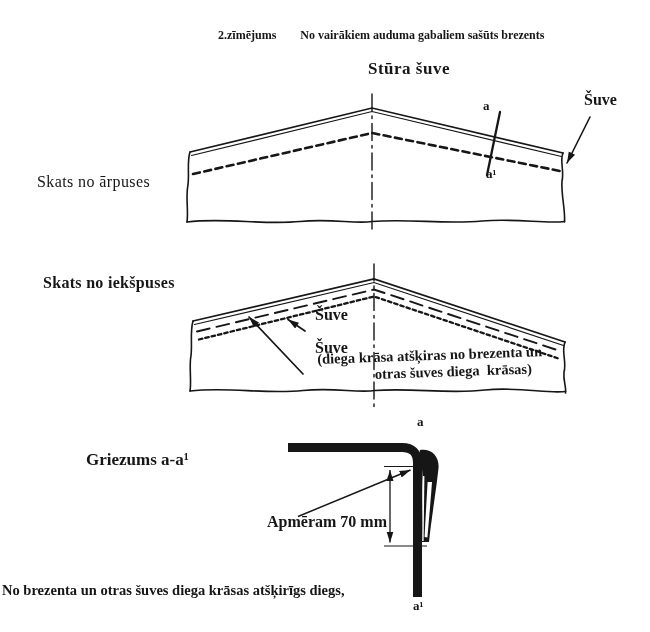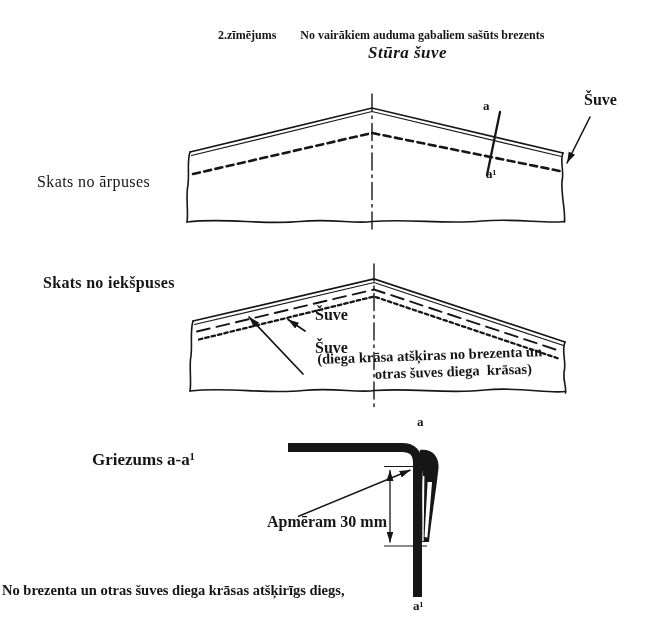--- a/index.html
+++ b/index.html
@@ -59,44 +59,44 @@
       <path d="M384,546 L427,546" stroke="#161616" stroke-width="1.2" fill="none"></path>
       <path d="M390,470 L390,542.5" stroke="#161616" stroke-width="1.3" fill="none" marker-start="url(#ah)" marker-end="url(#ah)"></path>
       <path d="M298,516.5 L410.5,470" stroke="#161616" stroke-width="1.5" fill="none" marker-end="url(#ah)"></path>
     </g>
   </svg>
 
   <div class="t b" style="left:206px; top:16px; font-size:12px;">
     <span style="margin-right:24px;">2.zīmējums</span><span>No vairākiem auduma gabaliem sašūts brezents</span>
   </div>
 
-  <div class="t b" style="left:368px; top:44px; font-size:17px; letter-spacing:0.5px;font-style:italic;">Stūra šuve</div>
+  <div class="t b" style="left:368px; top:60px; font-size:17px; letter-spacing:0.5px;">Stūra šuve</div>
 
   <div class="t" style="left:37px; top:173px; font-size:16px; letter-spacing:0.4px;text-align:right;">Skats no ārpuses</div>
 
   <div class="t b" style="left:584px; top:91px; font-size:16px;">Šuve</div>
 
   <div class="t b" style="left:483px; top:99px; font-size:13px;">a</div>
 
   <div class="t b" style="left:486px; top:167px; font-size:13px;">a¹</div>
 
   <div class="t b" style="left:43px; top:274px; font-size:16px; letter-spacing:0.3px;text-align:right;">Skats no iekšpuses</div>
 
   <div class="t b" style="left:315px; top:306px; font-size:16px;">Šuve</div>
 
   <div class="t b" style="left:315px; top:339px; font-size:16px;">Šuve</div>
 
   <div class="note b" style="left:317px; top:351px; font-size:14.5px; line-height:17px;">
     <div>(diega krāsa atšķiras no brezenta un</div>
     <div style="margin-left:57px;">otras šuves diega  krāsas)</div>
   </div>
 
-  <div class="t b" style="left:86px; top:451px; font-size:17px;margin-left:6px;">Griezums a-a¹</div>
+  <div class="t b" style="left:86px; top:451px; font-size:17px;">Griezums a-a¹</div>
 
-  <div class="t b" style="left:267px; top:513px; font-size:16px;">Apmēram 30 mm</div>
+  <div class="t b" style="left:267px; top:513px; font-size:16px;">Apmēram 70 mm</div>
 
   <div class="t b" style="left:417px; top:415px; font-size:13px;">a</div>
 
   <div class="t b" style="left:413px; top:599px; font-size:13px;">a¹</div>
 
   <div class="t b" style="left:2px; top:545px; font-size:14.5px; line-height:18px;">
     <div>No brezenta un otras šuves diega krāsas atšķirīgs diegs,</div>
     
   </div>
 

